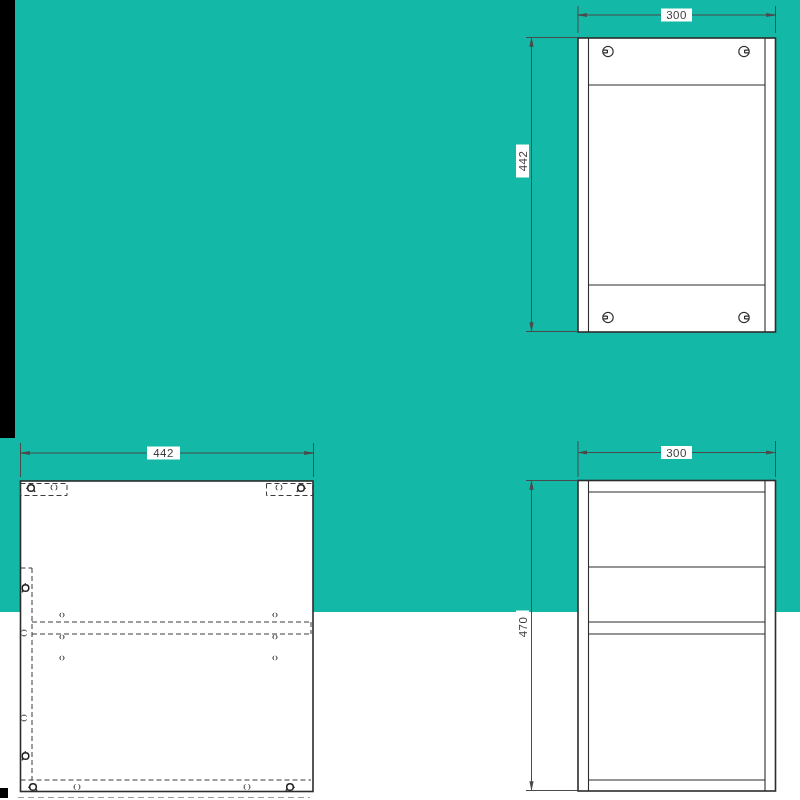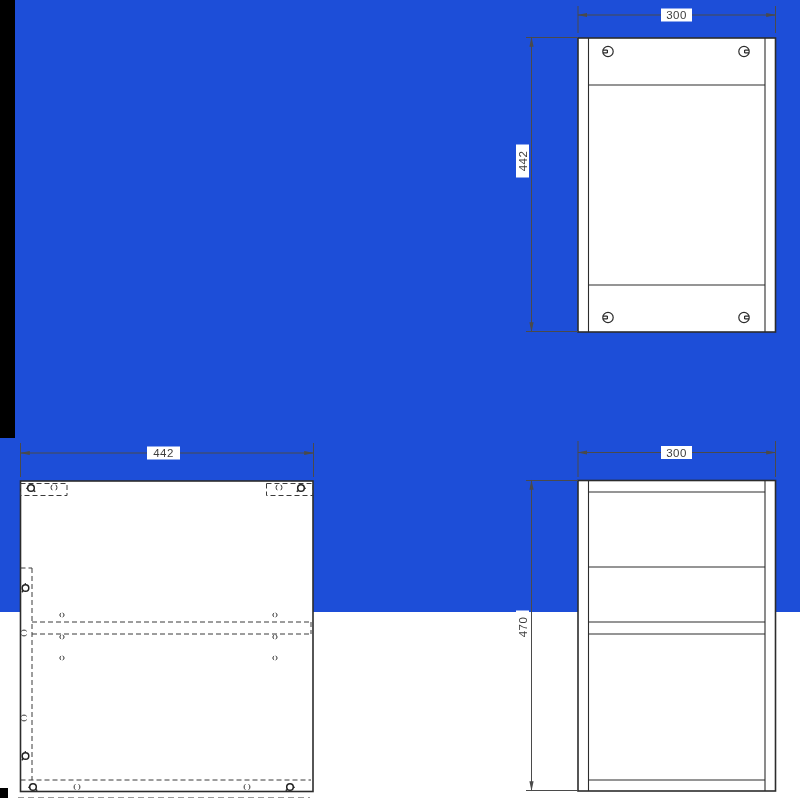--- a/index.html
+++ b/index.html
@@ -1,16 +1,16 @@
 <!DOCTYPE html>
 <html><head>
 <meta charset="utf-8">
 <style>
   html,body{margin:0;padding:0;background:#fff;width:800px;height:800px;overflow:hidden;}
-  .canvas{position:relative;width:800px;height:612px;background:#1d4ed8;font-family:"Liberation Sans",sans-serif;}
+  .canvas{position:relative;width:800px;height:612px;background:#14b8a6;font-family:"Liberation Sans",sans-serif;}
   svg{display:block;}
   text{font-family:"Liberation Sans",sans-serif;font-size:11.5px;fill:#3d3d3d;letter-spacing:0.5px;}
 </style>
 </head>
 <body>
 
 <div class="canvas">
 <svg width="800" height="800" viewBox="0 0 800 800">
   <defs>
     <marker id="arr" markerWidth="12" markerHeight="8" refX="9.3" refY="3" orient="auto-start-reverse" markerUnits="userSpaceOnUse">

